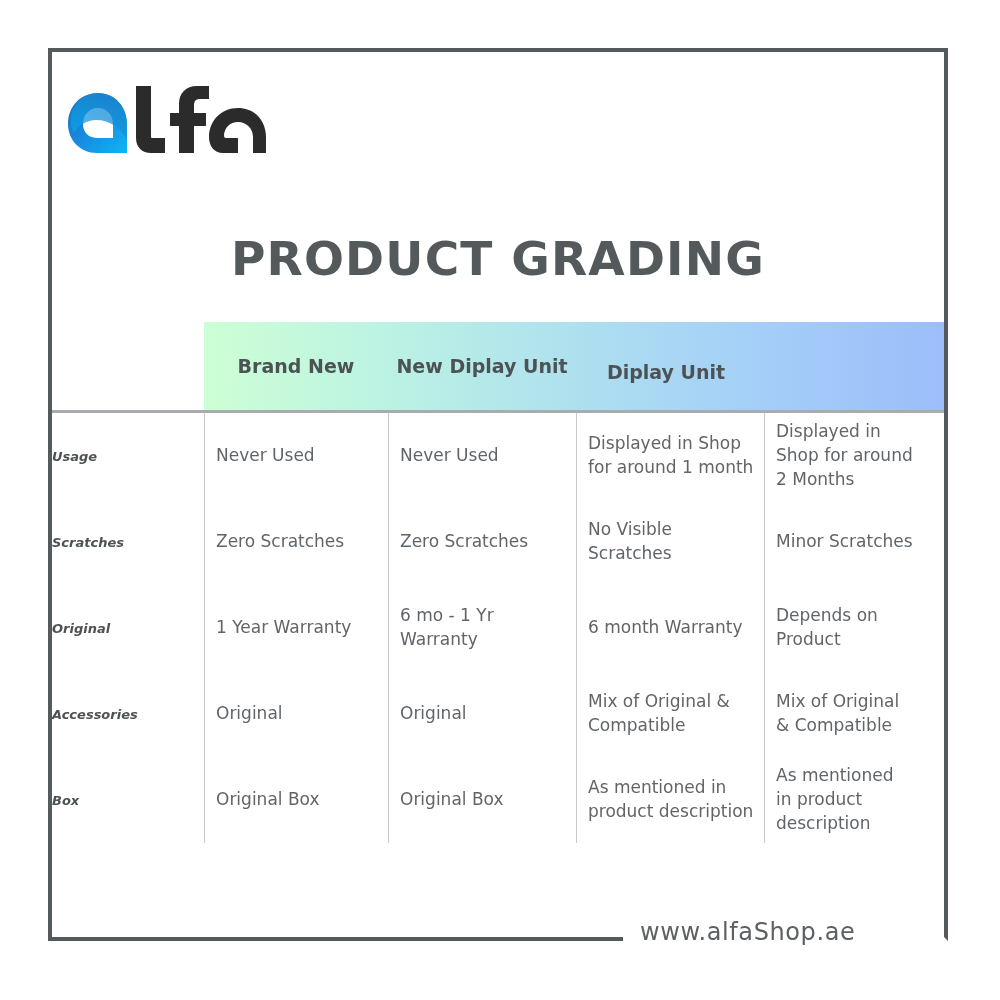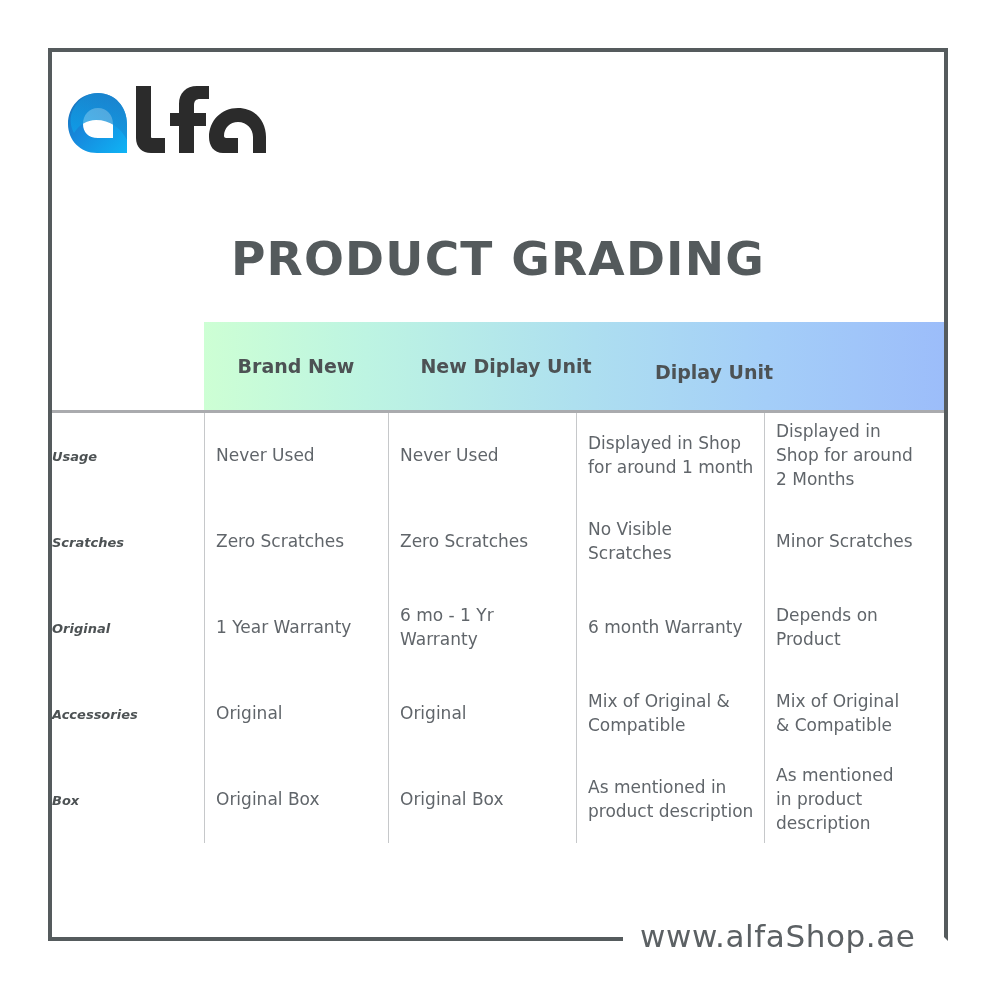--- a/index.html
+++ b/index.html
@@ -77,21 +77,20 @@
     top: 0;
     width: 740px;         
     height: 88px;
     background: linear-gradient(90deg,
                 #cdffd4 0%,
                 #bdf4e2 22%,
                 #aee0ef 50%,
                 #a4cef8 76%,
                 #9cbdfa 100%);
     display: flex;
-    gap: 24px;
   }
   .head-cell {
     flex: 0 0 auto;
     display: flex;
     align-items: center;
     justify-content: center;
     text-align: center;
     font-size: 19px;
     font-weight: bold;
     color: #4d5254;
@@ -166,21 +165,21 @@
   #vrule-0 { left: 152px; }
   #vrule-1 { left: 336px; }
   #vrule-2 { left: 524px; }
   #vrule-3 { left: 712px; }
 
   
   #site-url {
     position: absolute;
     left: 640px;
     top: 918px;
-    font-size: 31px;
+    font-size: 24px;
     color: #5c6164;
     letter-spacing: 0.6px;
     font-family: "DejaVu Sans", sans-serif;
   }
 </style>
 </head>
 <body>
 
 <div id="frame"></div>
 <div id="frame-bottom-rule"></div>

